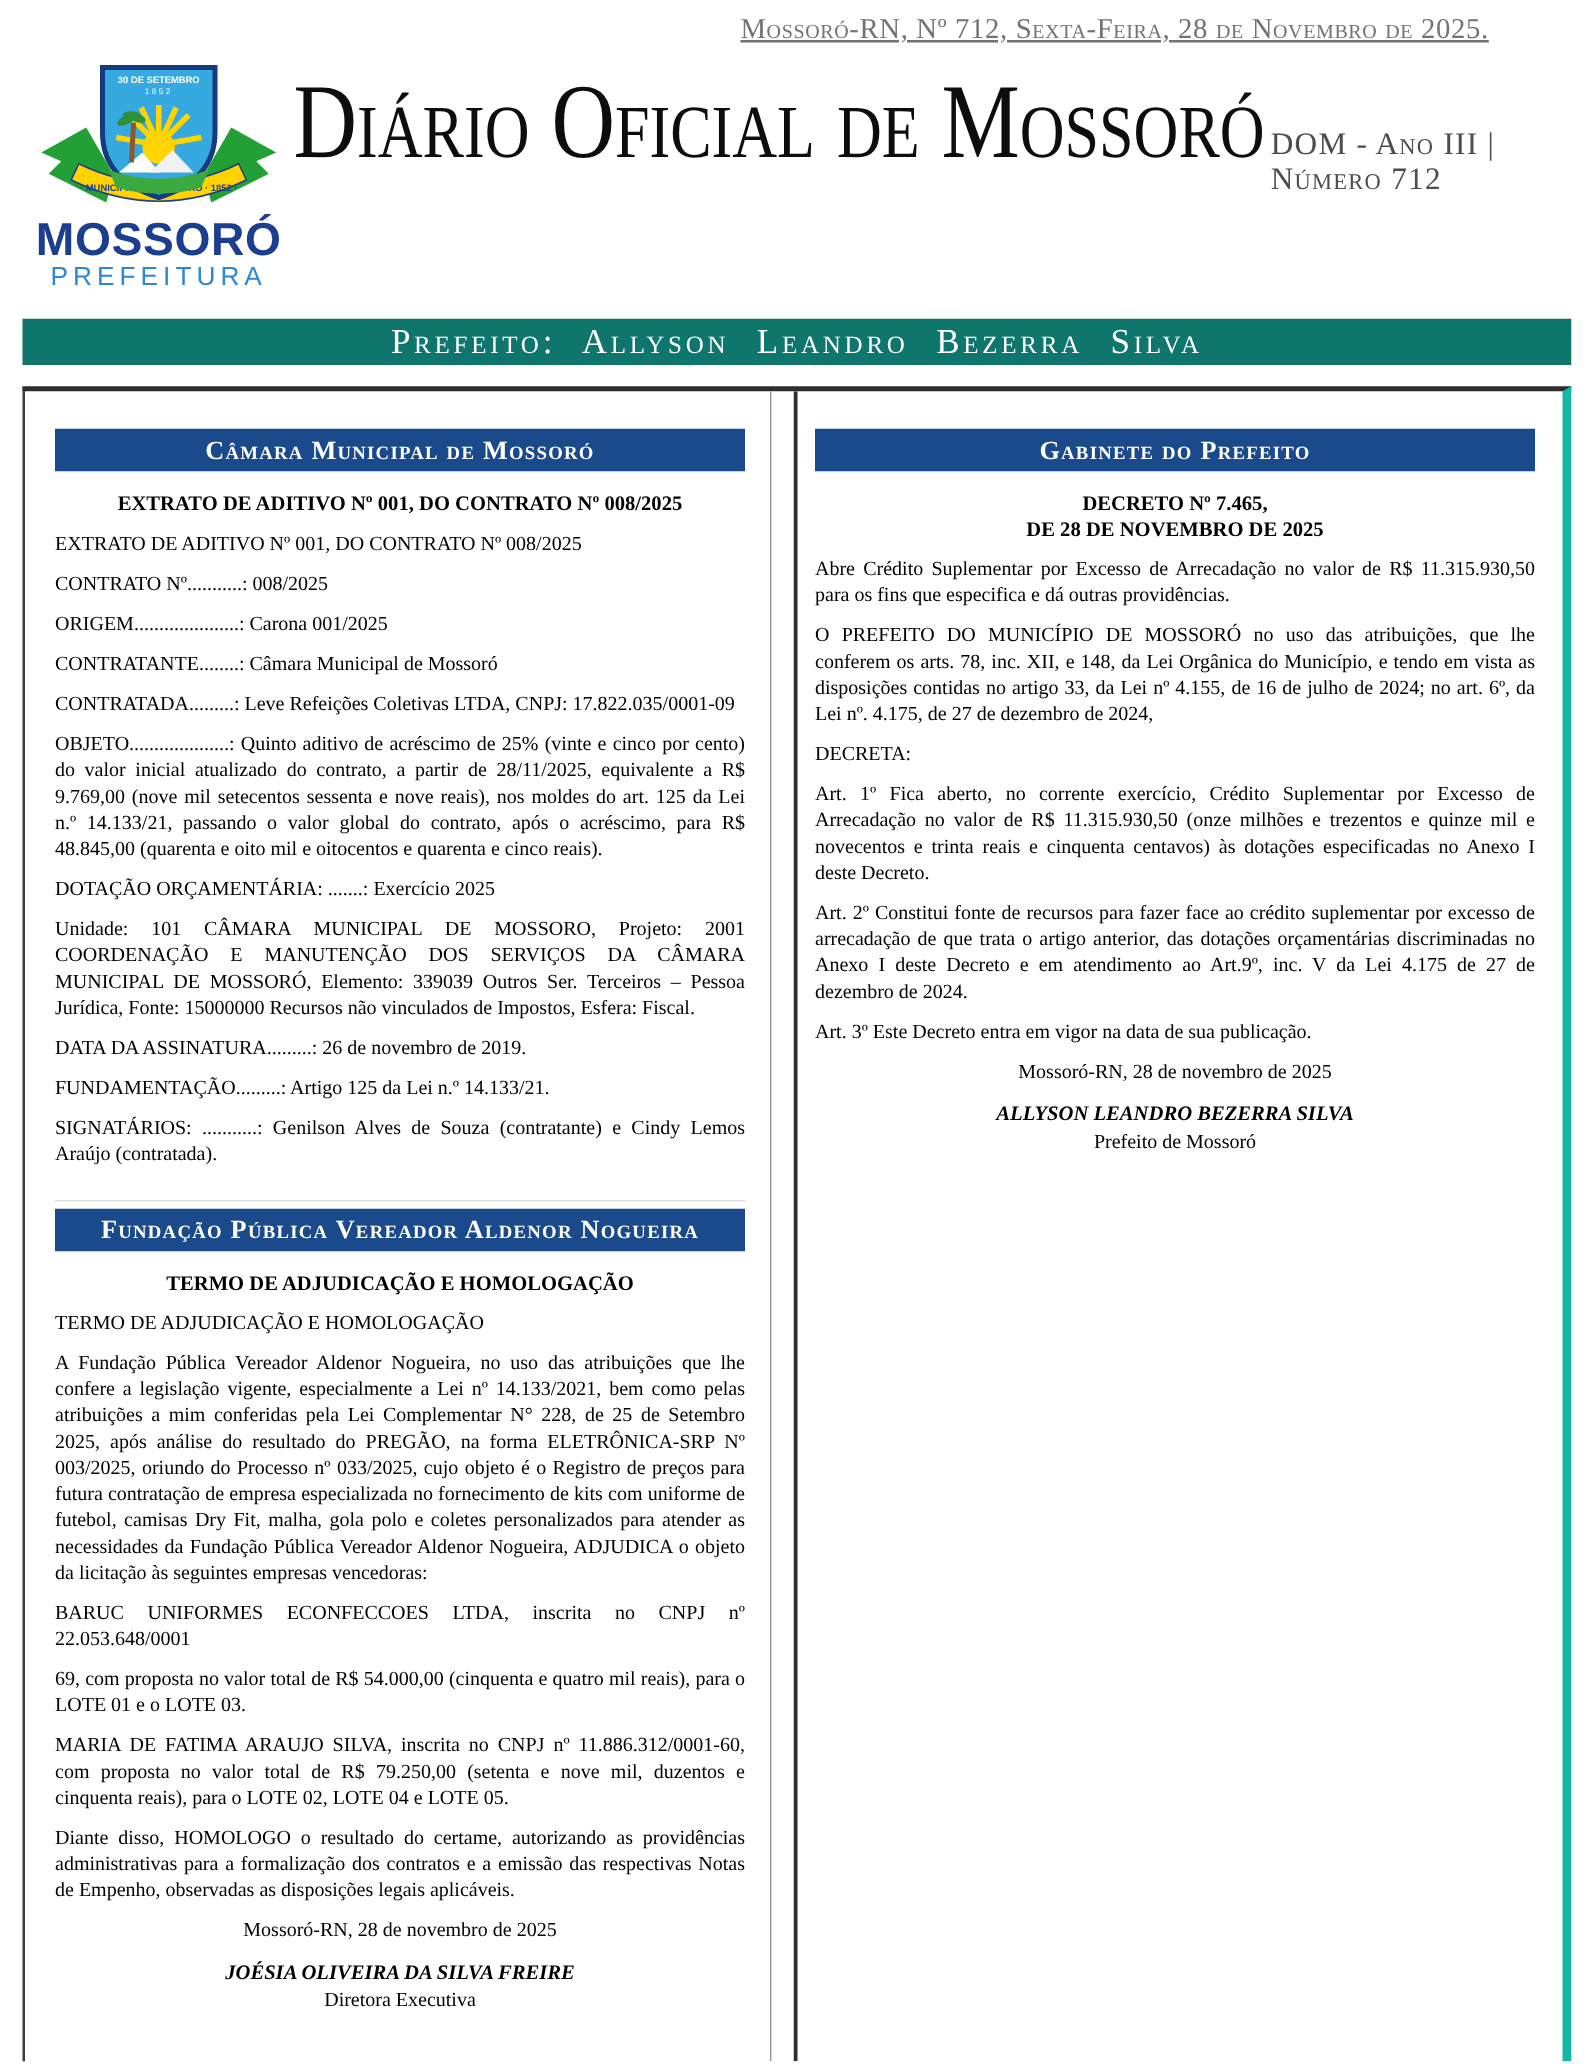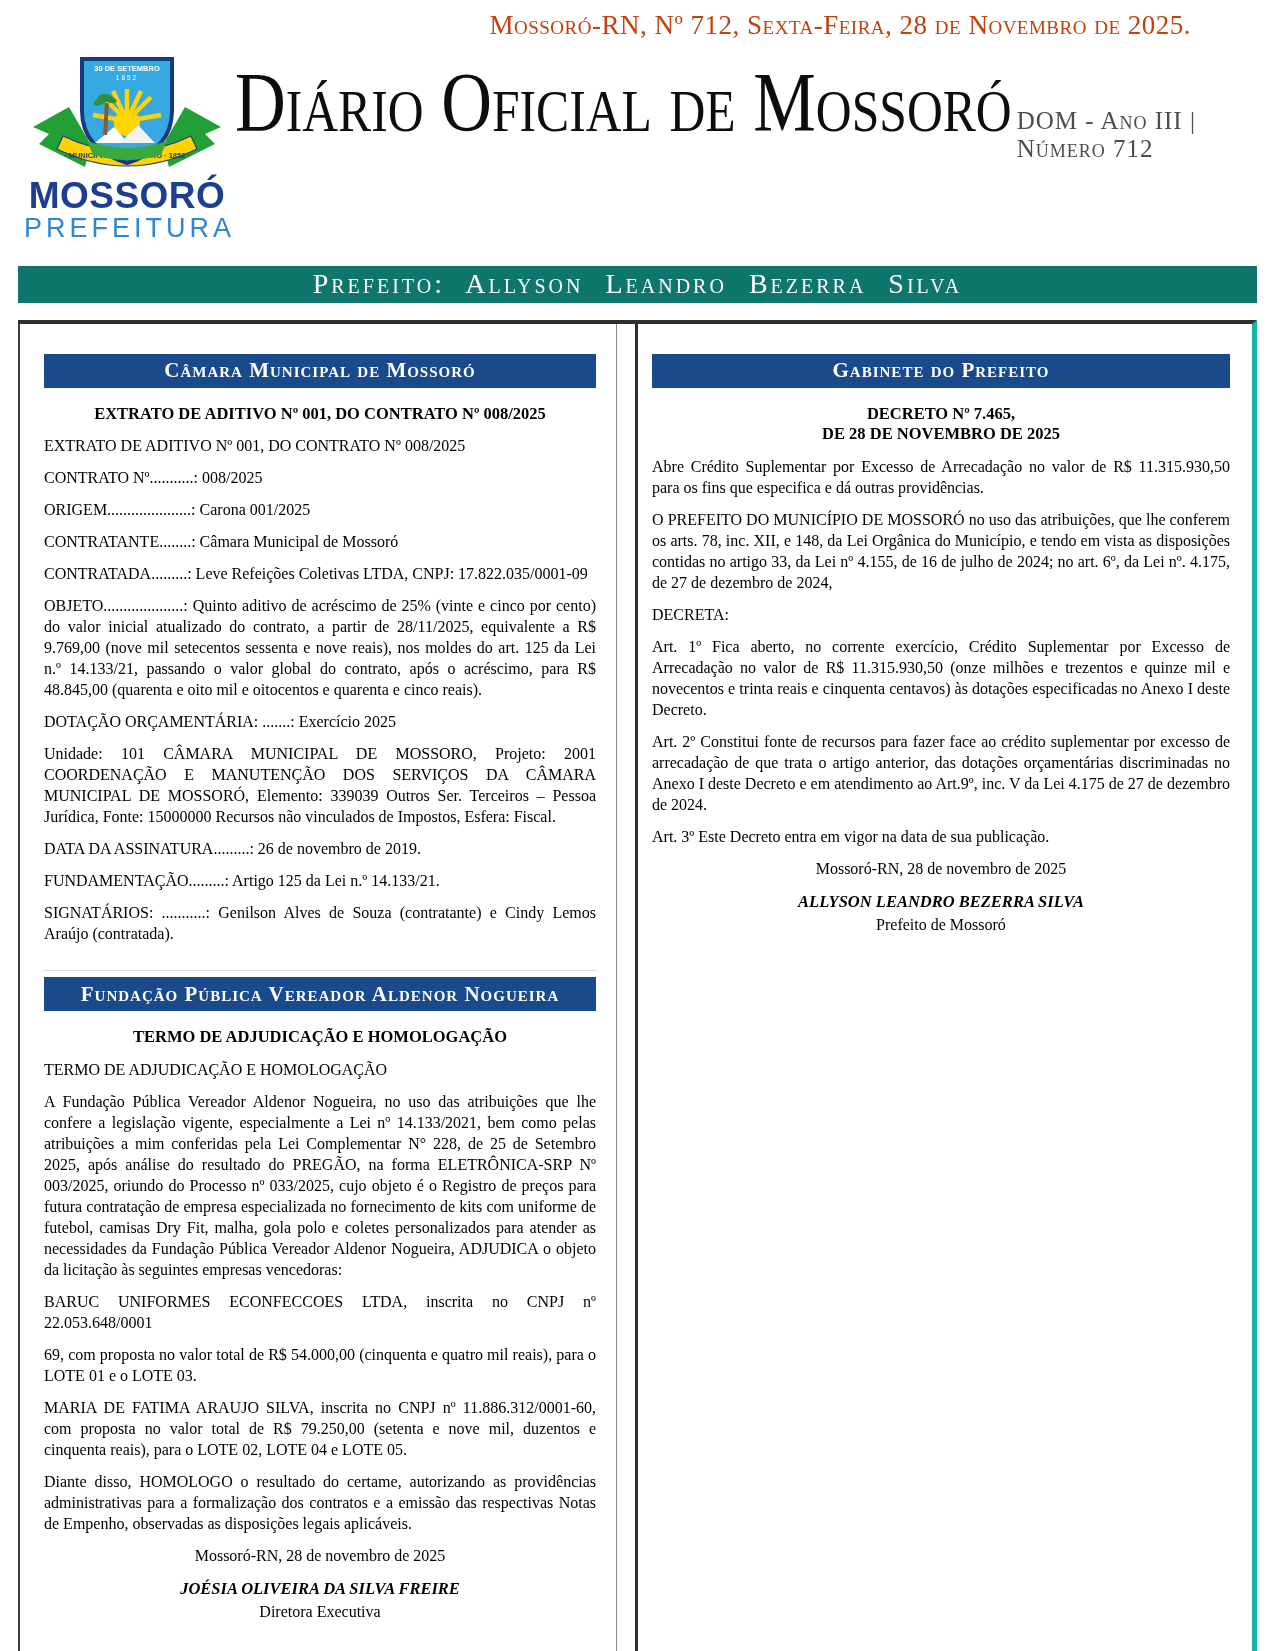--- a/index.html
+++ b/index.html
@@ -1,40 +1,40 @@
 <!DOCTYPE html>
 <html lang="pt"><head>
 <meta charset="utf-8">
 <style>
   html,body{margin:0;padding:0;background:#ffffff;}
   .page{position:relative;width:1275px;height:1651px;background:#fff;overflow:hidden;
         font-family:"Liberation Serif",serif;color:#000;}
 
   
   .topbar{text-align:right;padding:10px 84px 0 0;}
-  .dateline{font-variant:small-caps;font-size:27px;color:#c2410c;letter-spacing:.5px;}
+  .dateline{font-variant:small-caps;font-size:23px;color:#737373;letter-spacing:.5px;text-decoration:underline;}
 
   .header-row{display:flex;padding:4px 80px 0 24px;align-items:flex-start;}
   .logo-block{width:206px;flex:none;text-align:center;}
   .logo-name{font-family:"Liberation Sans",sans-serif;font-weight:bold;font-size:37px;
              color:#1b3e8f;letter-spacing:.5px;line-height:1;margin-top:2px;}
-  .logo-sub{font-family:"Liberation Sans",sans-serif;font-size:27px;color:#2f86d2;
+  .logo-sub{font-family:"Liberation Sans",sans-serif;font-size:21px;color:#2f86d2;
             letter-spacing:4px;line-height:1.1;}
 
   .mast{flex:1;display:flex;flex-direction:row;align-items:flex-end;}
   .mast svg{display:block;}
   .edition{font-variant:small-caps;font-size:25px;color:#4d4d4d;letter-spacing:1px;margin-top:0px;}
 
   .prefeito-banner{margin:22px 18px 0;height:37px;background:#0f766e;color:#fff;
       display:flex;align-items:center;justify-content:center;font-variant:small-caps;
       font-size:28px;letter-spacing:3px;word-spacing:12px;}
 
   
   .content-frame{margin:17px 18px 0;height:1336px;border-top:4px solid #2e2e2e;
-      border-left:2px solid #3c3c3c;border-right:5px solid #14b8a6;
+      border-left:2px solid #3c3c3c;border-right:7px solid #14b8a6;
       display:flex;overflow:hidden;background:#fff;}
   .col{box-sizing:border-box;}
   .col.left{width:596px;flex:none;padding:0 20px 0 24px;}
   .col-divider{width:18px;flex:none;border-left:1px solid #8c8c8c;border-right:3px solid #2e2e2e;}
   .col.right{flex:1;padding:0 22px 0 14px;}
 
   .section-bar{background:#1A4A8C;color:#fff;height:34px;display:flex;align-items:center;
       justify-content:center;font-variant:small-caps;font-weight:bold;font-size:21px;
       letter-spacing:1px;margin:30px 0 14px;}
   .section-bar.after-rule{margin-top:6px;}

